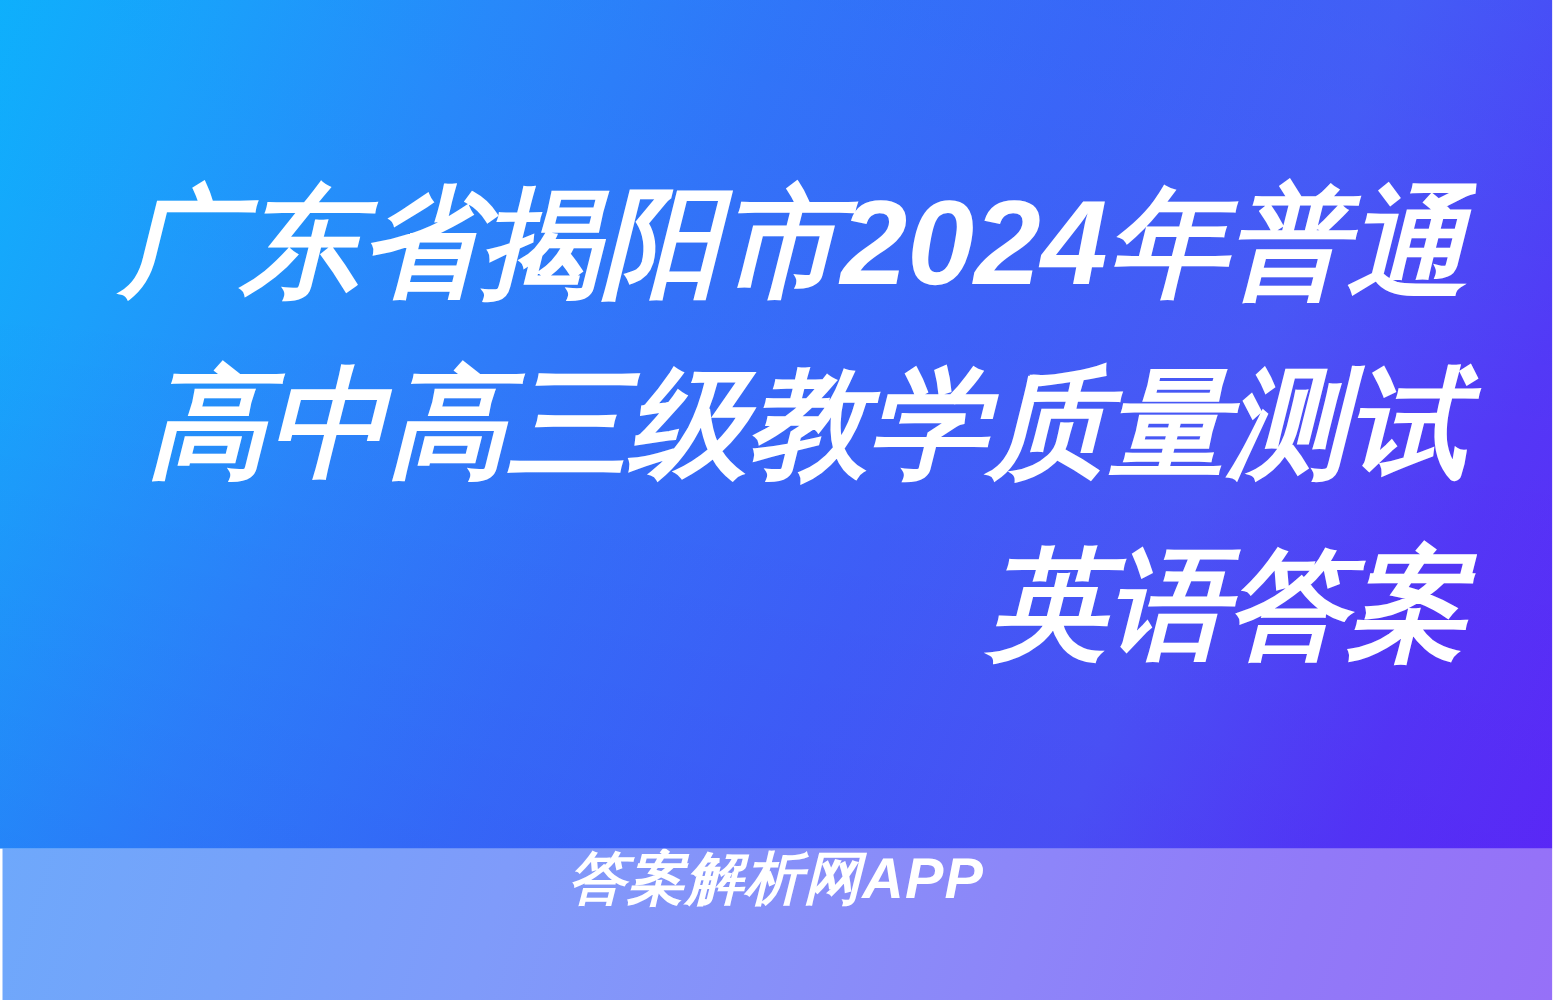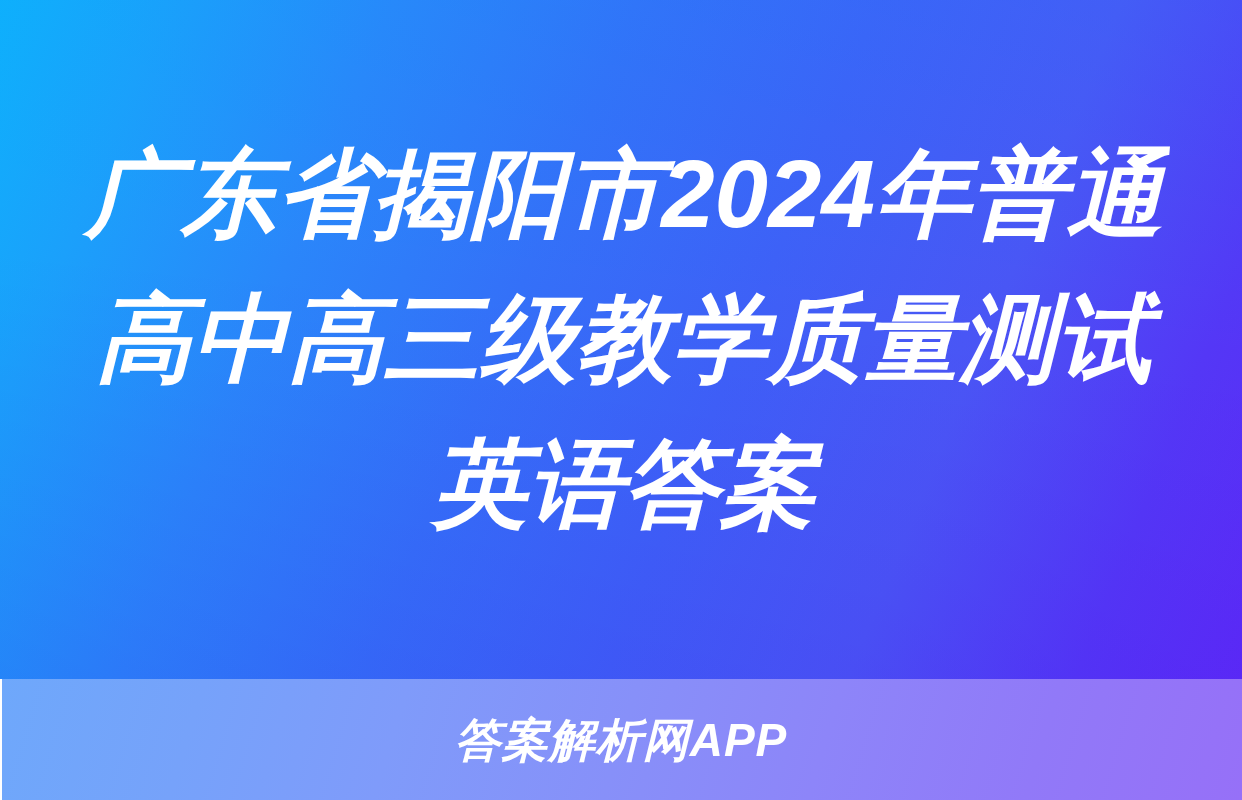--- a/index.html
+++ b/index.html
@@ -59,21 +59,21 @@
     height: 679px;
     display: flex;
     align-items: center;
     justify-content: center;
     z-index: 3;
   }
   .poster-title {
     width: 1100px;
     margin: 0;
     padding: 0 0 0 6px;
-    text-align: center;
+    text-align: right;
     color: #ffffff;
     font-family: "Liberation Sans", "DejaVu Sans", sans-serif;
     font-size: 96px;
     line-height: 145px;
     font-weight: 700;
     font-style: italic;
     letter-spacing: 0px;
     white-space: normal;
     word-break: break-all;
     text-rendering: geometricPrecision;
@@ -88,21 +88,21 @@
     height: 121px;
     background: linear-gradient(107deg,
                  #6EA8FB 0%,
                  #76A2FA 16%,
                  #7F9BFA 32%,
                  #8790F9 50%,
                  #8D85F9 66%,
                  #9179F8 83%,
                  #9670F8 100%);
     display: flex;
-    align-items: center;
+    align-items: flex-start;
     justify-content: center;
     overflow: hidden;
   }
   .app-band-text {
     margin: 0;
     color: #ffffff;
     font-family: "Liberation Sans", "DejaVu Sans", sans-serif;
     font-size: 46px;
     font-weight: 700;
     font-style: italic;

